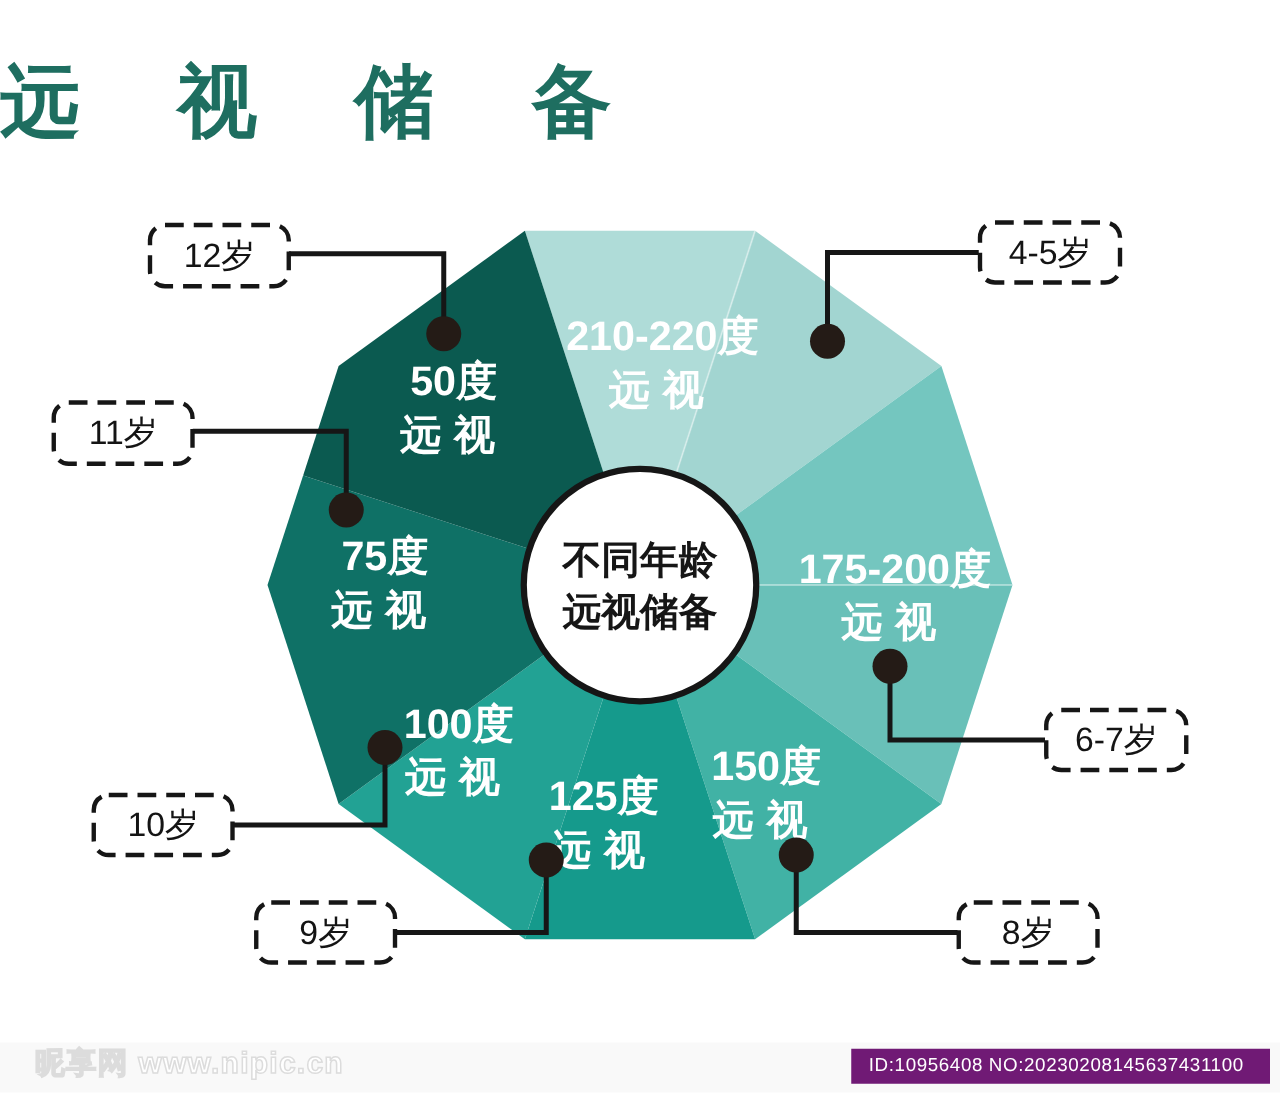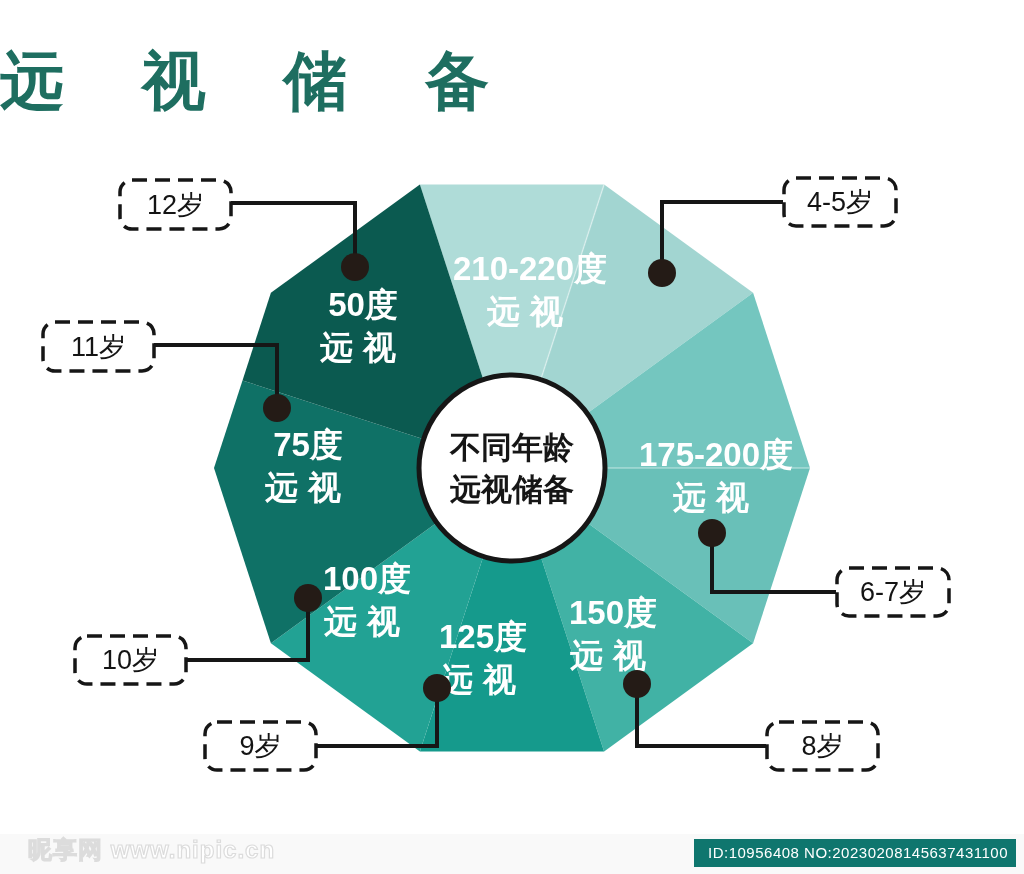--- a/index.html
+++ b/index.html
@@ -6,22 +6,22 @@
   body{width:1024px;height:874px;position:relative;overflow:hidden;
        font-family:"Liberation Sans","DejaVu Sans",sans-serif;}
   .page-title{position:absolute;top:38px;left:0;right:30px;margin:0;
        text-align:left;font-size:64px;font-weight:900;letter-spacing:30px;
        color:#1e6e60;}
   #chart{position:absolute;left:0;top:0;}
   .wm-bar{position:absolute;left:0;bottom:0;width:1024px;height:40px;
        background:#f9f9f9;}
   .wm-site{position:absolute;left:28px;bottom:8px;font-size:24px;font-weight:bold;
        color:#ffffff;-webkit-text-stroke:1.2px #dcdcdc;letter-spacing:1px;}
-  .wm-id{position:absolute;right:8px;bottom:7px;background:#0f766e;color:#ffffff;
-       font-size:15px;padding:5px 8px 6px 14px;letter-spacing:0.5px;}
+  .wm-id{position:absolute;right:8px;bottom:7px;background:#701a75;color:#ffffff;
+       font-size:15px;padding:5px 21px 6px 14px;letter-spacing:0.5px;}
 </style>
 </head>
 <body>
 
 <h1 class="page-title">远 视 储 备</h1>
 
 <svg id="chart" width="1024" height="874" viewBox="0 0 1024 874">
     <path d="M512.0,468.0L753.1,292.8L604.1,184.6Z" fill="#a2d5d1"></path>
     <path d="M512.0,468.0L604.1,184.6L419.9,184.6Z" fill="#afdcd8"></path>
     <line x1="541.35661446562" y1="377.64963095196043" x2="604.0870643237344" y2="184.58515814404433" stroke="rgba(255,255,255,0.4)" stroke-width="1.5"></line>

